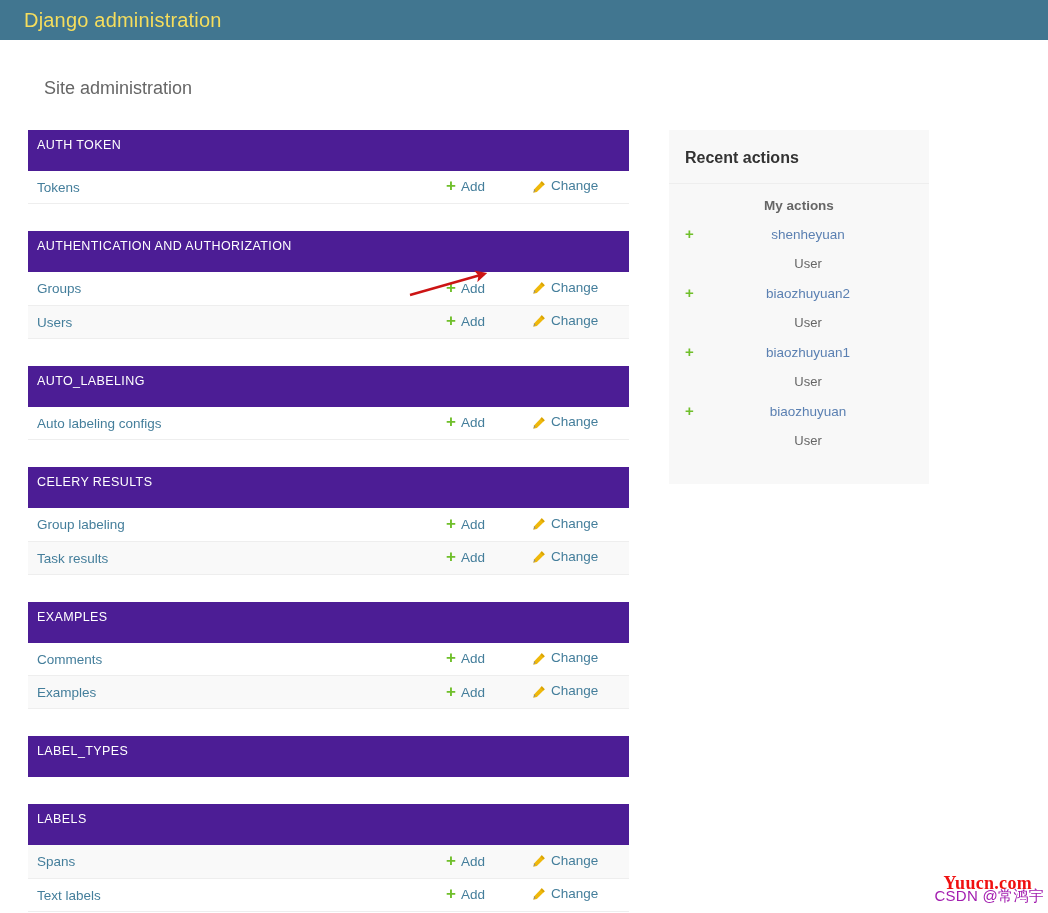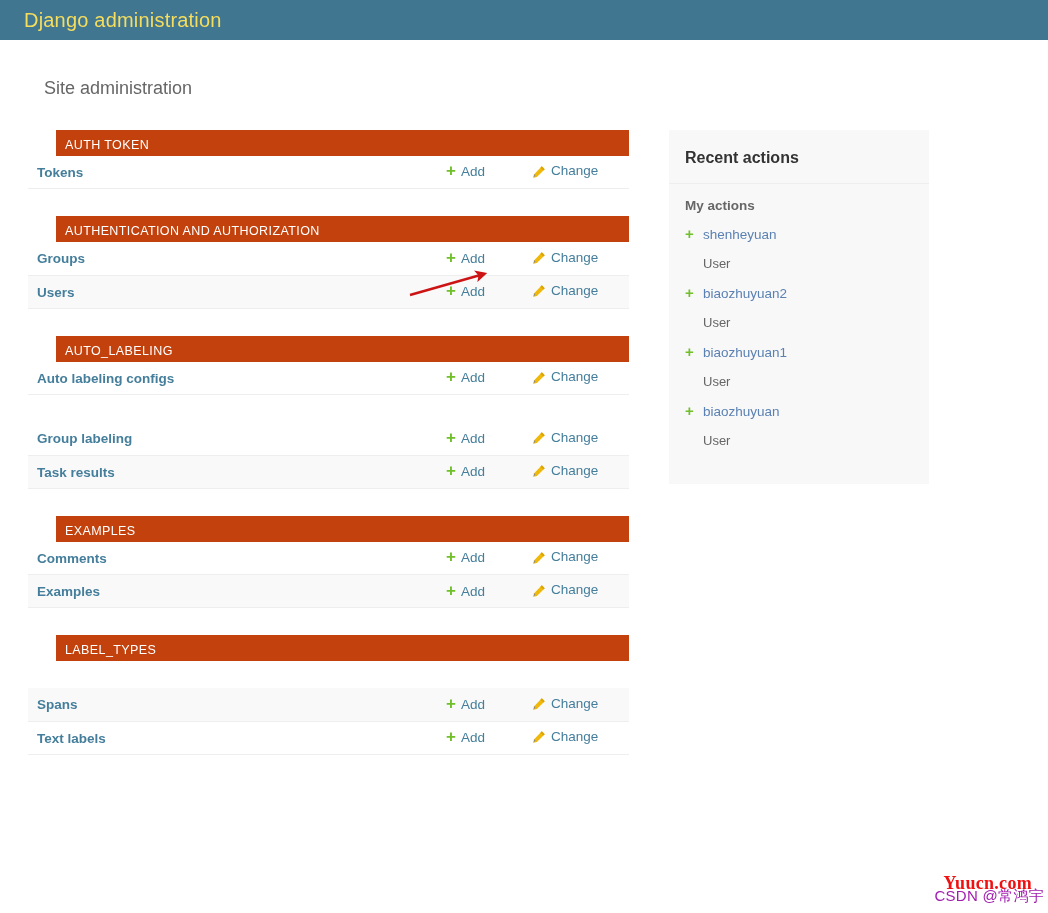--- a/index.html
+++ b/index.html
@@ -61,31 +61,30 @@
     margin-left: 40px;
     background: #f8f8f8;
   }
 
   
   .app-module {
     margin-bottom: 27px;
     background: #ffffff;
   }
   .module-caption {
-    background: #c2410c;
+    background: #4c1d95;
     color: #ffffff;
     font-size: 12.5px;
     font-weight: 400;
     letter-spacing: 0.4px;
     text-transform: uppercase;
     padding: 8px 10px 8px 9px;
     line-height: 1.15;
     box-sizing: border-box;
-    height: 26px;
-    margin-left: 28px;
+    height: 41px;
   }
   .model-table {
     width: 100%;
     border-collapse: collapse;
   }
   .model-row {
     height: 33px;
     border-bottom: 1px solid #eeeeee;
   }
   .model-row.odd {
@@ -94,21 +93,21 @@
   .model-row.even {
     background: #f9f9f9;
   }
   .model-name-cell {
     padding: 0 0 0 9px;
     vertical-align: middle;
     text-align: left;
   }
   .model-name-link {
     color: #447e9b;
-    font-weight: bold;
+    font-weight: normal;
     font-size: 13.5px;
     text-decoration: none;
     cursor: pointer;
   }
   .action-cell {
     vertical-align: middle;
     white-space: nowrap;
     text-align: left;
   }
   .add-cell { width: 84px; }
@@ -147,20 +146,21 @@
     color: #333333;
     padding: 18px 16px 16px 16px;
     margin: 0;
     border-bottom: 1px solid #eeeeee;
     background: #f8f8f8;
     line-height: 1.2;
   }
   .related-body {
     padding: 14px 16px 22px 16px;
     background: #f8f8f8;
+    text-align: center;
   }
   .my-actions-heading {
     font-size: 13.5px;
     font-weight: bold;
     color: #666666;
     margin: 0 0 12px 0;
     line-height: 1.2;
   }
   .actionlist {
     list-style: none;
@@ -319,20 +319,21 @@
                       <path d="M1.6 14.6 L2.5 10.6 L4.0 12.1 Z" fill="#8a8a8a"></path>
                     </svg>
                   </span>
                   <span>Change</span>
                 </a></td>
             </tr>
           </tbody>
         </table>
       </div>
       <div class="app-module">
+        <div class="module-caption">CELERY RESULTS</div>
         <table class="model-table">
           <tbody>
             <tr class="model-row odd">
               <td class="model-name-cell"><a class="model-name-link">Group labeling</a></td>
               <td class="action-cell add-cell"><a class="action-link">
                   <span class="plus-icon">+</span>
                   <span>Add</span>
                 </a></td>
               <td class="action-cell change-cell"><a class="action-link">
                   <span class="pencil-icon">
@@ -407,20 +408,21 @@
         </table>
       </div>
       <div class="app-module">
         <div class="module-caption">LABEL_TYPES</div>
         <table class="model-table">
           <tbody>
           </tbody>
         </table>
       </div>
       <div class="app-module">
+        <div class="module-caption">LABELS</div>
         <table class="model-table">
           <tbody>
             <tr class="model-row even">
               <td class="model-name-cell"><a class="model-name-link">Spans</a></td>
               <td class="action-cell add-cell"><a class="action-link">
                   <span class="plus-icon">+</span>
                   <span>Add</span>
                 </a></td>
               <td class="action-cell change-cell"><a class="action-link">
                   <span class="pencil-icon">

